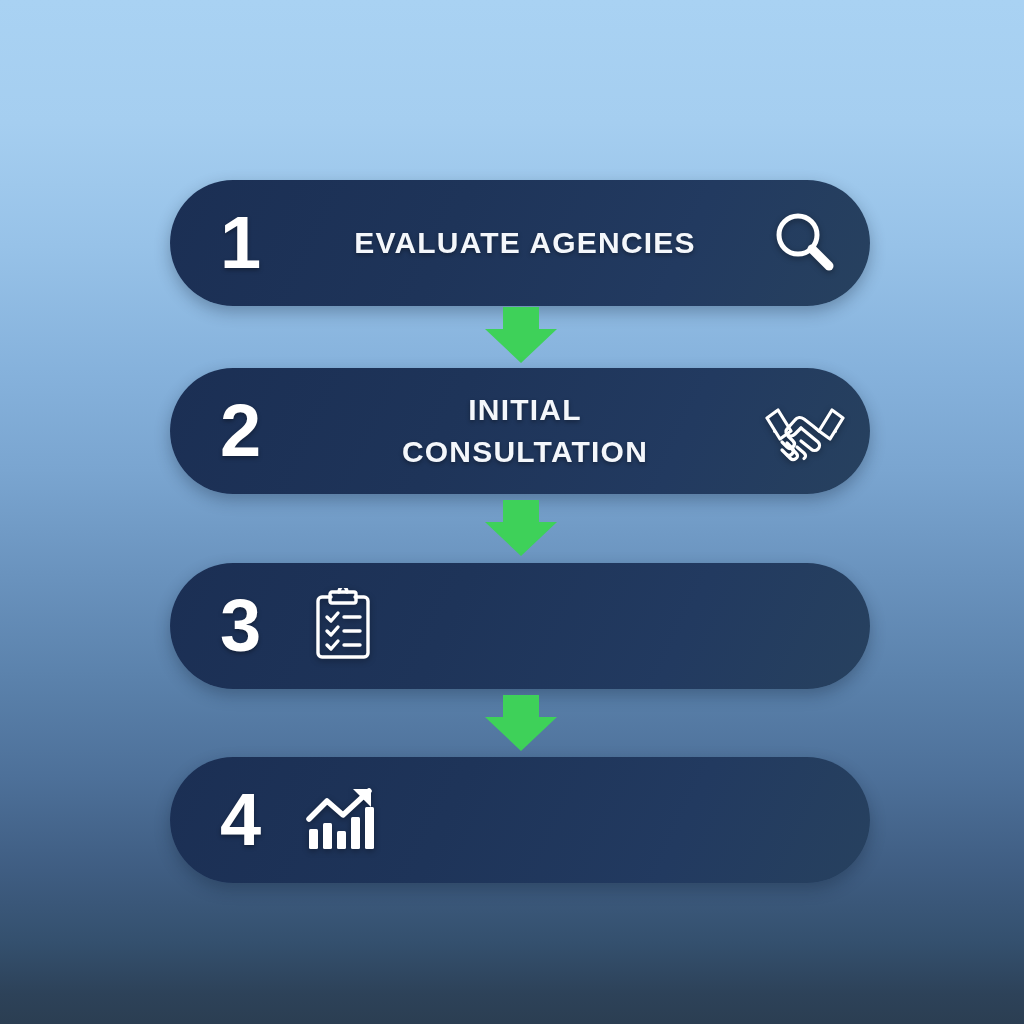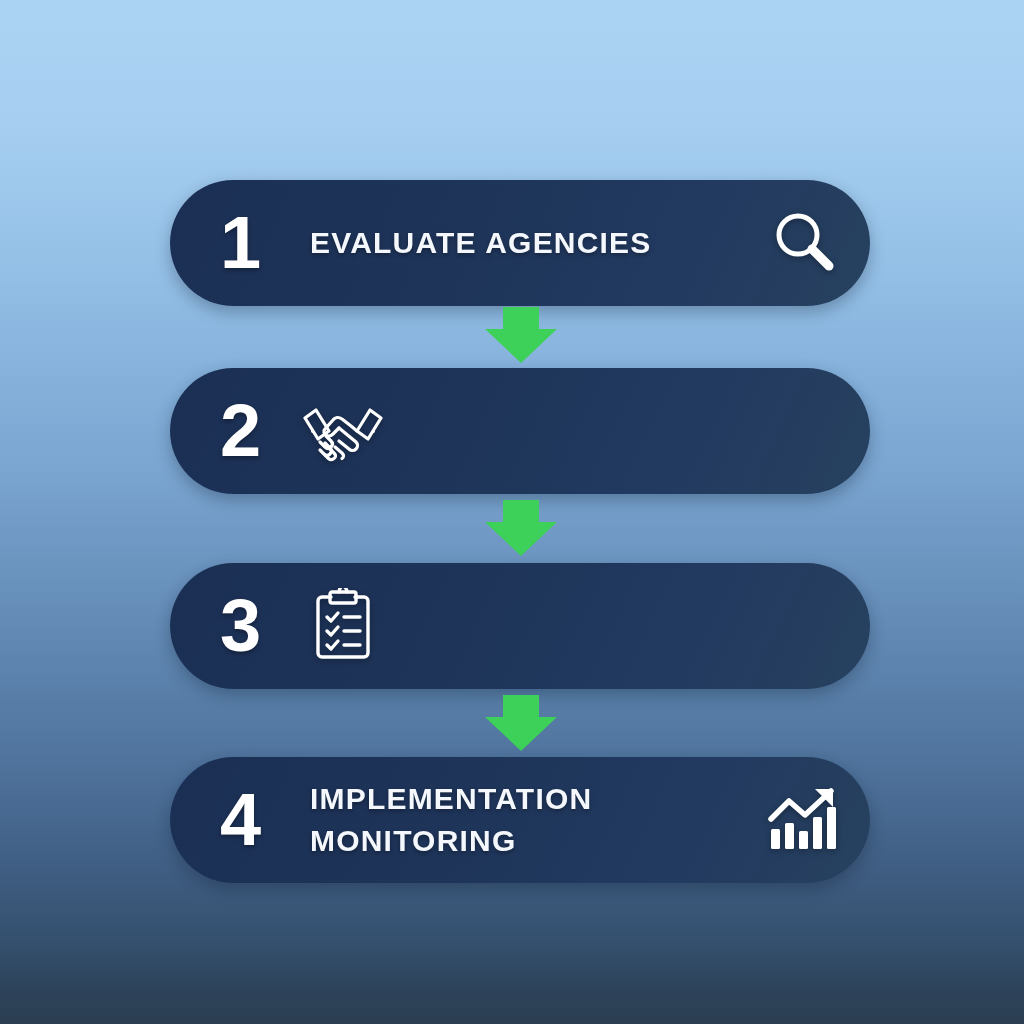--- a/index.html
+++ b/index.html
@@ -70,20 +70,21 @@
     flex:1 1 auto;
     padding-left:32px;
     color:#f4f7fb;
     font-size:30px;
     font-weight:bold;
     letter-spacing:1.2px;
     line-height:42px;
     text-transform:uppercase;
     text-shadow:0 2px 4px rgba(0,0,0,0.35);
     white-space:pre-line;
+    text-align:center;
   }
 
   .step-icon {
     flex:0 0 130px;
     width:130px;
     height:126px;
     display:flex;
     align-items:center;
     justify-content:center;
   }
@@ -121,20 +122,22 @@
     </div>
 
     <div class="arrow arrow-1">
       <svg width="72" height="56" viewBox="0 0 72 56">
         <polygon points="18,0 54,0 54,22 72,22 36,56 0,22 18,22" fill="#3ed159"></polygon>
       </svg>
     </div>
 
     <div class="step step-2">
       <div class="step-num">2</div>
+      <div class="step-label">INITIAL
+CONSULTATION</div>
       <div class="step-icon">
         <svg width="84" height="62" viewBox="0 0 84 62">
           <g fill="none" stroke="#ffffff" stroke-width="3.2" stroke-linejoin="round" stroke-linecap="round">
 
             <path d="M4 18 L15 10 L28 31 L17 39 Z"></path>
             <circle cx="11.5" cy="31.5" r="1.4" fill="#ffffff" stroke="none"></circle>
 
             <path d="M80 18 L69 10 L56 31 L67 39 Z"></path>
             <circle cx="72.5" cy="31.5" r="1.4" fill="#ffffff" stroke="none"></circle>
 
@@ -180,22 +183,20 @@
     </div>
 
     <div class="arrow arrow-3">
       <svg width="72" height="56" viewBox="0 0 72 56">
         <polygon points="18,0 54,0 54,22 72,22 36,56 0,22 18,22" fill="#3ed159"></polygon>
       </svg>
     </div>
 
     <div class="step step-4">
       <div class="step-num">4</div>
-      <div class="step-label">IMPLEMENTATION
-MONITORING</div>
       <div class="step-icon">
         <svg width="76" height="66" viewBox="0 0 76 66">
           <g fill="#ffffff">
             <rect x="4" y="42" width="9" height="20" rx="1.5"></rect>
             <rect x="18" y="36" width="9" height="26" rx="1.5"></rect>
             <rect x="32" y="44" width="9" height="18" rx="1.5"></rect>
             <rect x="46" y="30" width="9" height="32" rx="1.5"></rect>
             <rect x="60" y="20" width="9" height="42" rx="1.5"></rect>
           </g>
           <polyline points="4,32 22,14 38,28 64,4" fill="none" stroke="#ffffff" stroke-width="5.5" stroke-linecap="round" stroke-linejoin="round"></polyline>

